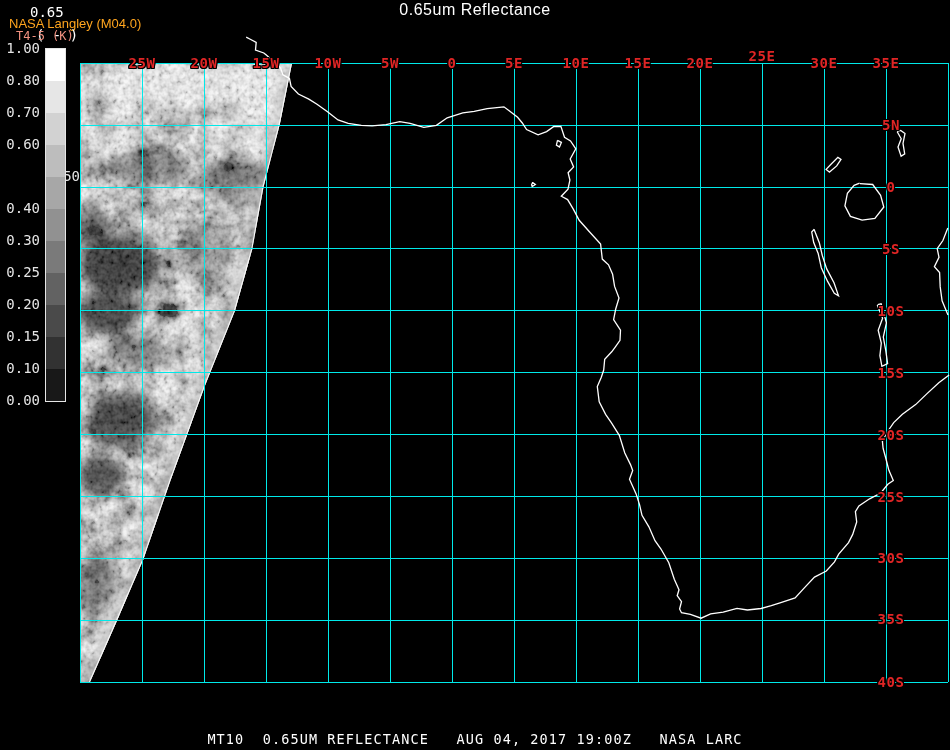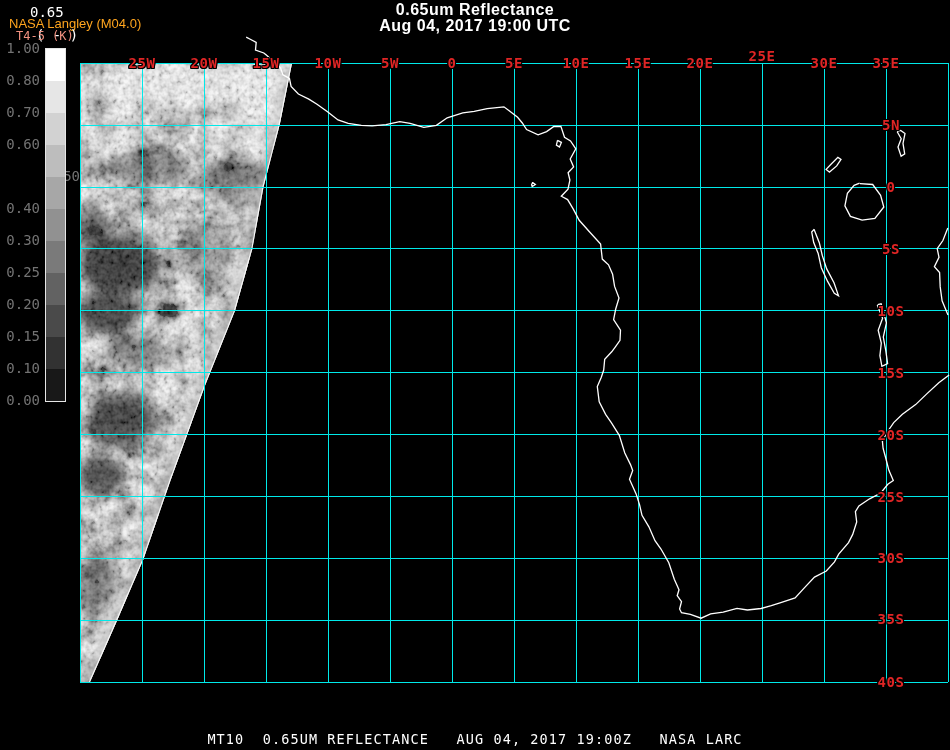--- a/index.html
+++ b/index.html
@@ -1,28 +1,28 @@
 <!DOCTYPE html>
 <html><head>
 <meta charset="utf-8">
 <style>
   html,body{margin:0;padding:0;background:#000;}
   .screen{position:relative;width:950px;height:750px;background:#000;overflow:hidden;
           font-family:"DejaVu Sans Mono", monospace;}
   svg{position:absolute;left:0;top:0;}
   .title-block{position:absolute;left:0;top:2px;width:950px;text-align:center;color:#fff;
-               font-family:"Liberation Sans", sans-serif;font-size:16px;line-height:16px;letter-spacing:.5px;font-weight:bold;}
+               font-family:"Liberation Sans", sans-serif;font-size:16px;line-height:16px;letter-spacing:.5px;}
   .ovl{position:absolute;white-space:pre;}
   .ovl-q {left:30px;top:4px;color:#fff;font-size:14px;}
   .ovl-u {left:36px;top:27px;color:#fff;font-size:14px;}
   .ovl-src{left:9px;top:16px;color:#ffa51e;font-family:"Liberation Sans", sans-serif;font-size:13px;}
   .ovl-alt{left:16px;top:29px;color:#f29180;font-size:12px;}
   #cbar-bar{position:absolute;left:45px;top:48px;width:19px;border:1px solid #e6e6e6;}
   #cbar-bar .seg{width:19px;height:32px;}
-  .cbar-label{position:absolute;left:0;width:40px;text-align:right;color:#737373;font-size:14px;line-height:16px;}
+  .cbar-label{position:absolute;left:0;width:40px;text-align:right;color:#e5e5e5;font-size:14px;line-height:16px;}
   .geo-label{position:absolute;color:#e02525;font-size:14px;font-weight:bold;letter-spacing:.5px;
              transform:translate(-50%,-50%);white-space:pre;
              text-shadow:1px 0 #000,-1px 0 #000,0 1px #000,0 -1px #000,1px 1px #000,-1px -1px #000,1px -1px #000,-1px 1px #000;}
   .caption{position:absolute;left:0;top:731px;width:950px;text-align:center;color:#fff;
            font-size:13.5px;letter-spacing:1.1px;white-space:pre;}
 </style>
 </head>
 <body>
 
 <div class="screen">
@@ -121,21 +121,20 @@
         <path d="M877.3 305.0 L882.6 318.2 L878.2 330.2 L881.3 343.1 L879.9 355.7 L881.9 366.3 L887.6 363.7 L885.8 350.7 L883.3 337.0 L886.4 322.8 L883.2 310.7 L881.1 303.8 L877.6 304.6"></path>
         <path d="M829.0 172.5 L836.7 165.9 L841.0 159.4 L837.9 157.4 L831.5 163.8 L826.1 169.4 L829.3 171.9"></path>
         <path d="M897.2 131.7 L901.2 138.7 L898.0 147.0 L901.1 156.2 L904.7 153.9 L903.0 143.4 L905.0 133.5 L900.7 130.4 L897.0 131.5"></path>
         <path d="M557.4 140.4 L561.4 142.4 L559.5 147.0 L556.4 145.1 L557.5 140.3"></path>
         <path d="M532.6 182.4 L535.4 184.5 L532.2 186.6 L531.6 184.7 L532.7 182.4"></path>
       </g>
     </svg>
 
   <div class="title-block">
     <div>0.65um Reflectance</div>
-    <div>Aug 04, 2017 19:00 UTC</div>
   </div>
 
   <div class="ovl ovl-q">0.65</div>
   <div class="ovl ovl-src">NASA Langley (M04.0)</div>
   <div class="ovl ovl-u">( - )</div>
   <div class="ovl ovl-alt">T4-5 (K)</div>
 
   <div id="colorbar">
     <div id="cbar-labels">
         <div class="cbar-label" style="top: 40px;">1.00</div>

